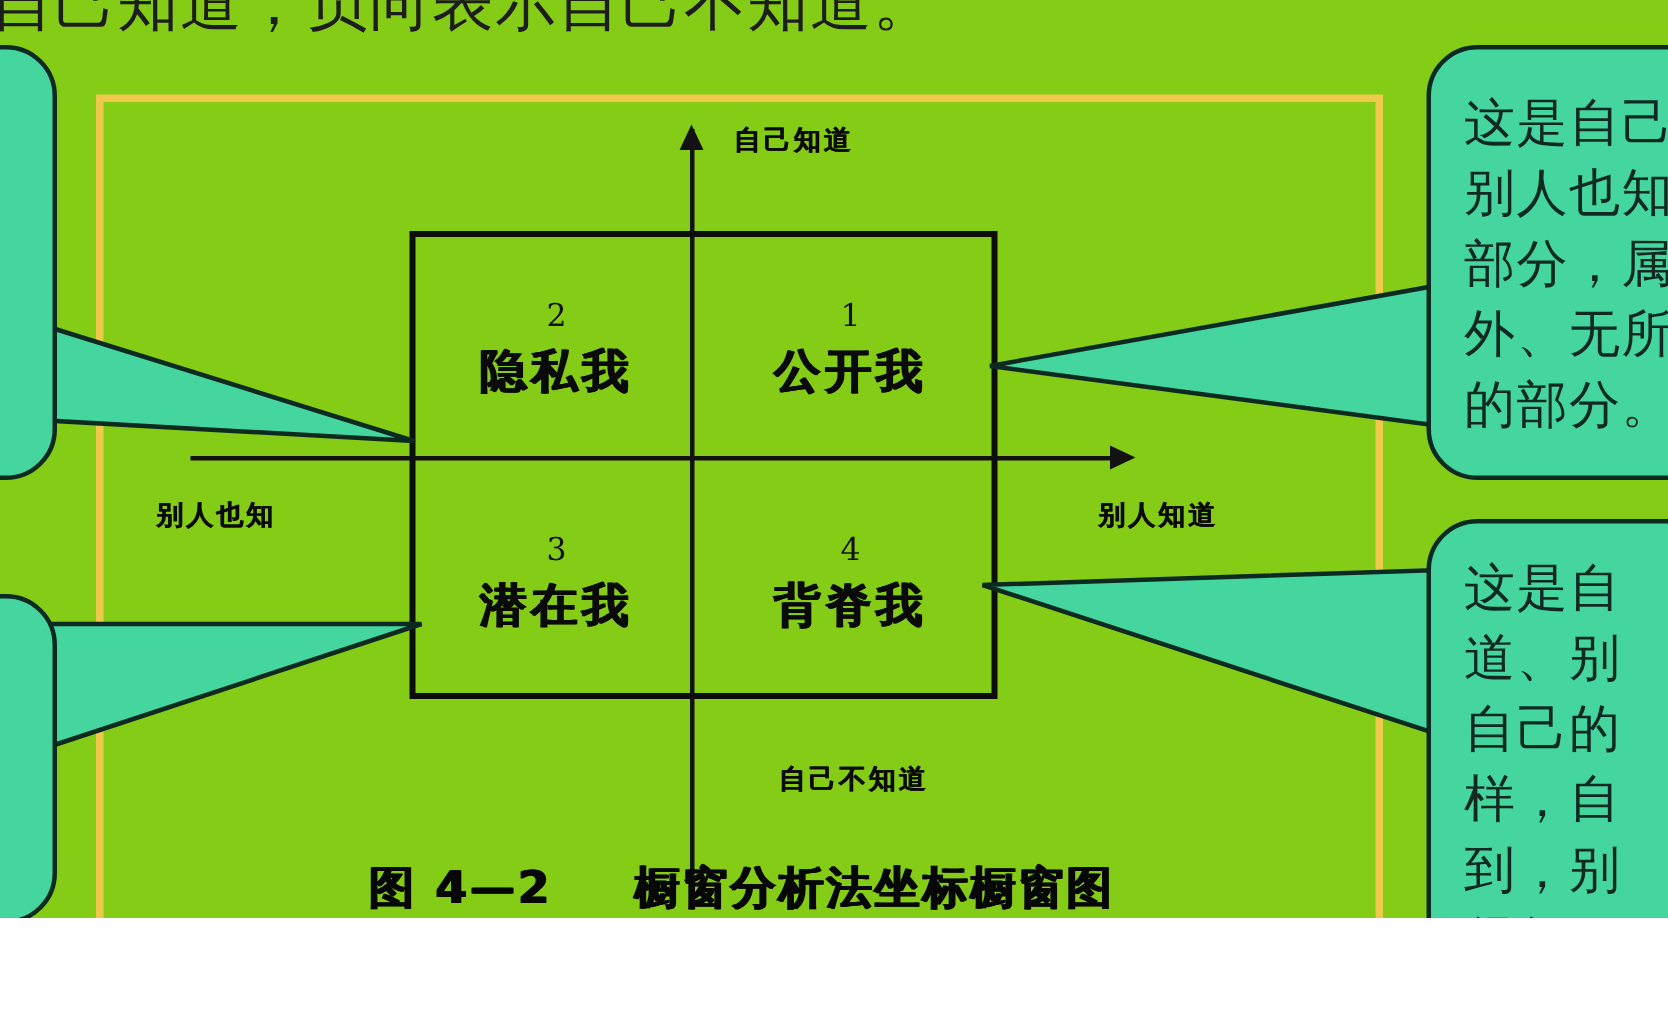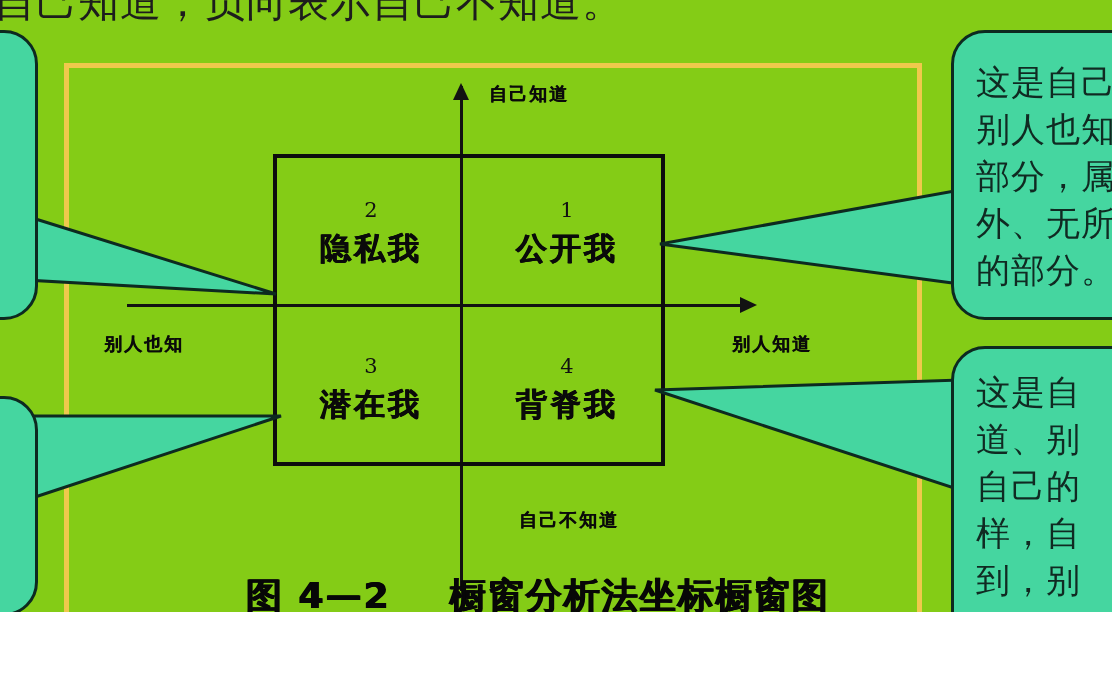--- a/index.html
+++ b/index.html
@@ -153,21 +153,21 @@
   #lbl-left   { left: 40px;  top: 272px; }
   #lbl-right  { left: 668px; top: 272px; }
 
   
   #caption {
     position: absolute;
     left: 182px;
     top: 509px;
     font-family: "DejaVu Sans", "Liberation Sans", sans-serif;
     font-weight: 700;
-    font-size: 36px;
+    font-size: 30px;
     letter-spacing: 2px;
     color: #070707;
     white-space: nowrap;
     text-shadow: 0.7px 0 0 #070707, -0.7px 0 0 #070707;
   }
   #caption .cap-gap { display: inline-block; width: 30px; }
 
   
   .callout {
     position: absolute;

